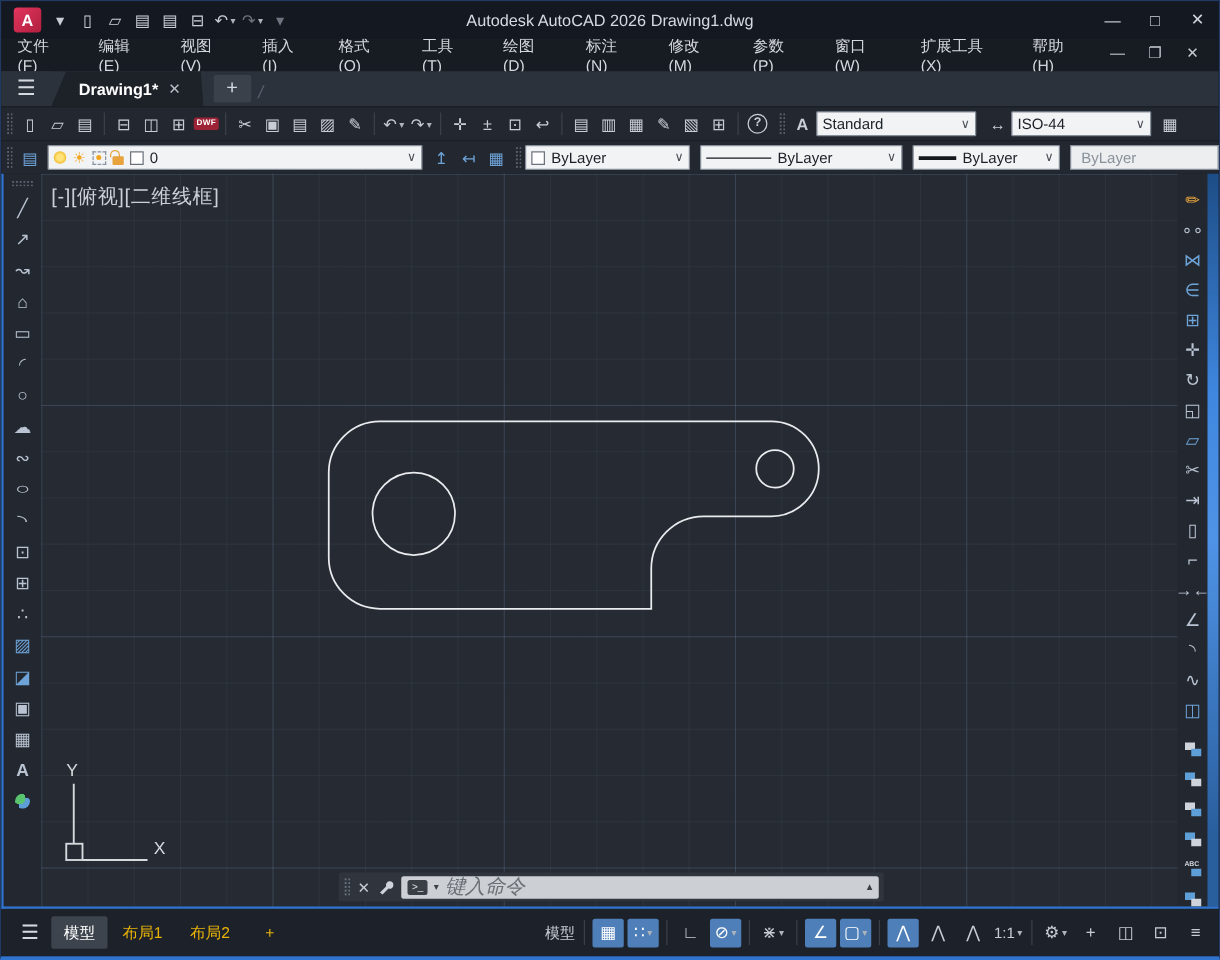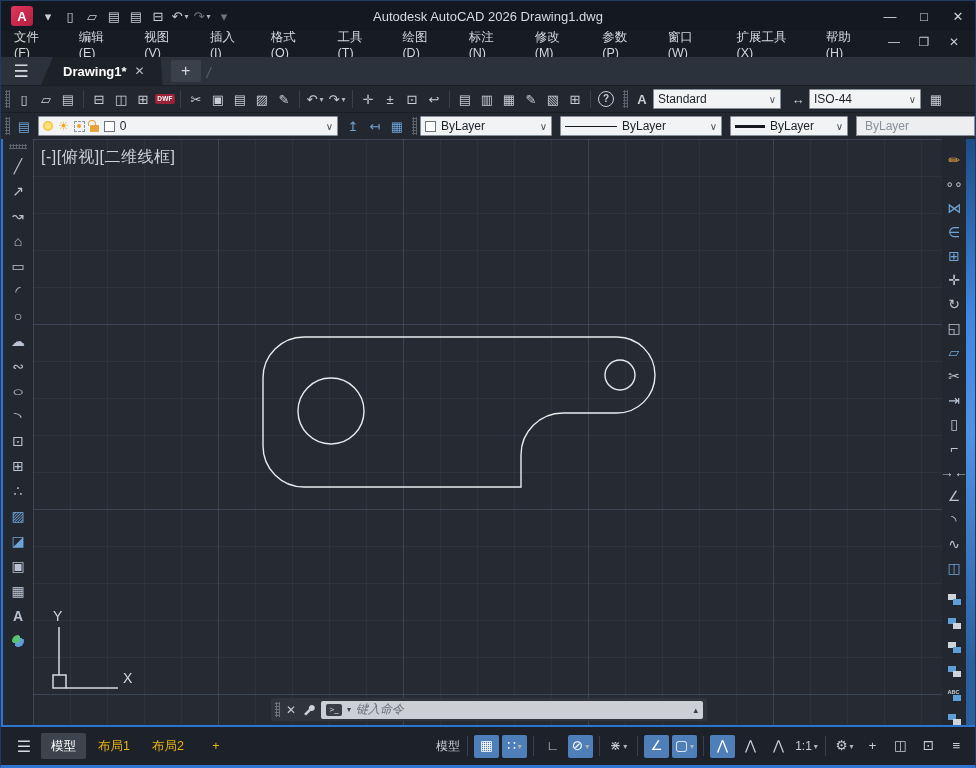--- a/index.html
+++ b/index.html
@@ -94,21 +94,21 @@
   .ucs{position:absolute;left:10px;bottom:26px;}
   
   .cmdbar{position:absolute;left:238px;bottom:4px;width:436px;height:23px;background:#30353d;
           display:flex;align-items:center;gap:6px;padding:0 4px;box-sizing:border-box;border-radius:2px;}
   .cmd-grip{width:5px;height:15px;background-image:radial-gradient(#6a7280 1px,transparent 1.1px);background-size:3px 3px;}
   .cmd-x{color:#c8ccd2;font-size:12px;}
   .cmd-input{flex:1;height:18px;background:#ccd0d5;border-radius:2px;display:flex;align-items:center;gap:5px;padding:0 5px;}
   .prompt-box{width:16px;height:12px;background:#3a3f46;border-radius:2px;color:#e8eaec;font-size:8px;
               display:flex;align-items:center;justify-content:center;}
   .prompt-caret{font-size:8px;color:#3a3f46;}
-  .cmd-text{color:#6b7076;font-size:12px;font-style:italic;}
+  .cmd-text{color:#6b7076;font-size:16px;font-style:italic;}
   .cmd-up{margin-left:auto;color:#3a3f46;font-size:9px;}
   
   .statusbar{height:38px;background:#1d222a;display:flex;align-items:center;flex:0 0 auto;padding:0 6px;}
   .statusTabs{display:flex;align-items:center;gap:2px;}
   .statusTabs .tb{height:26px;padding:0 10px;font-size:12.5px;color:#eab308;}
   .statusTabs .tb.on{background:#3d444e;color:#fff;}
   .statusTabs .tb .lbl{font-size:12.5px;}
   .st-ham{width:34px;height:26px;display:flex;align-items:center;justify-content:center;color:#d5d9df;font-size:16px;}
   .statusToggles{margin-left:auto;display:flex;align-items:center;gap:3px;}
   .statusToggles .tb{height:23px;min-width:23px;font-size:13.5px;color:#c7ccd3;}

